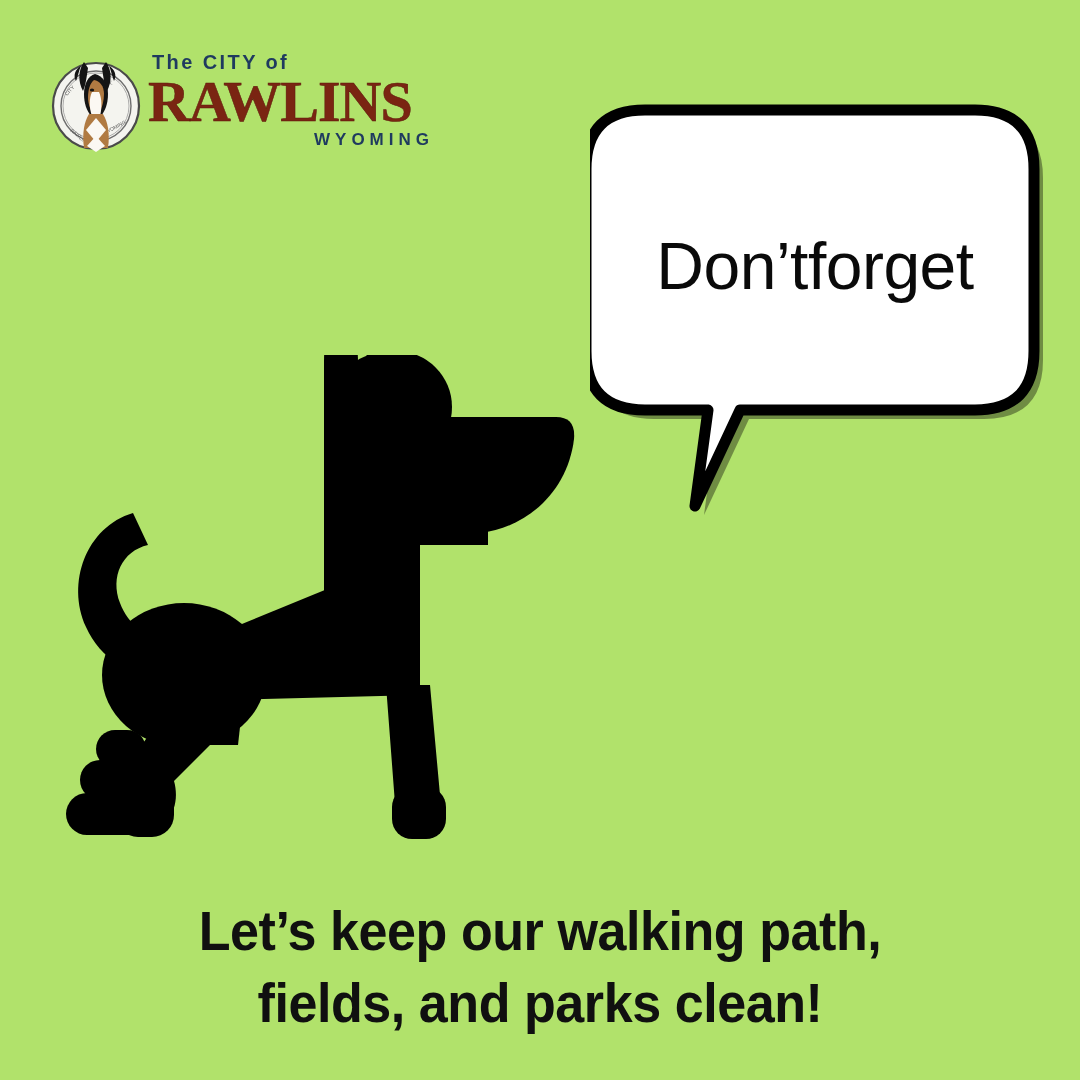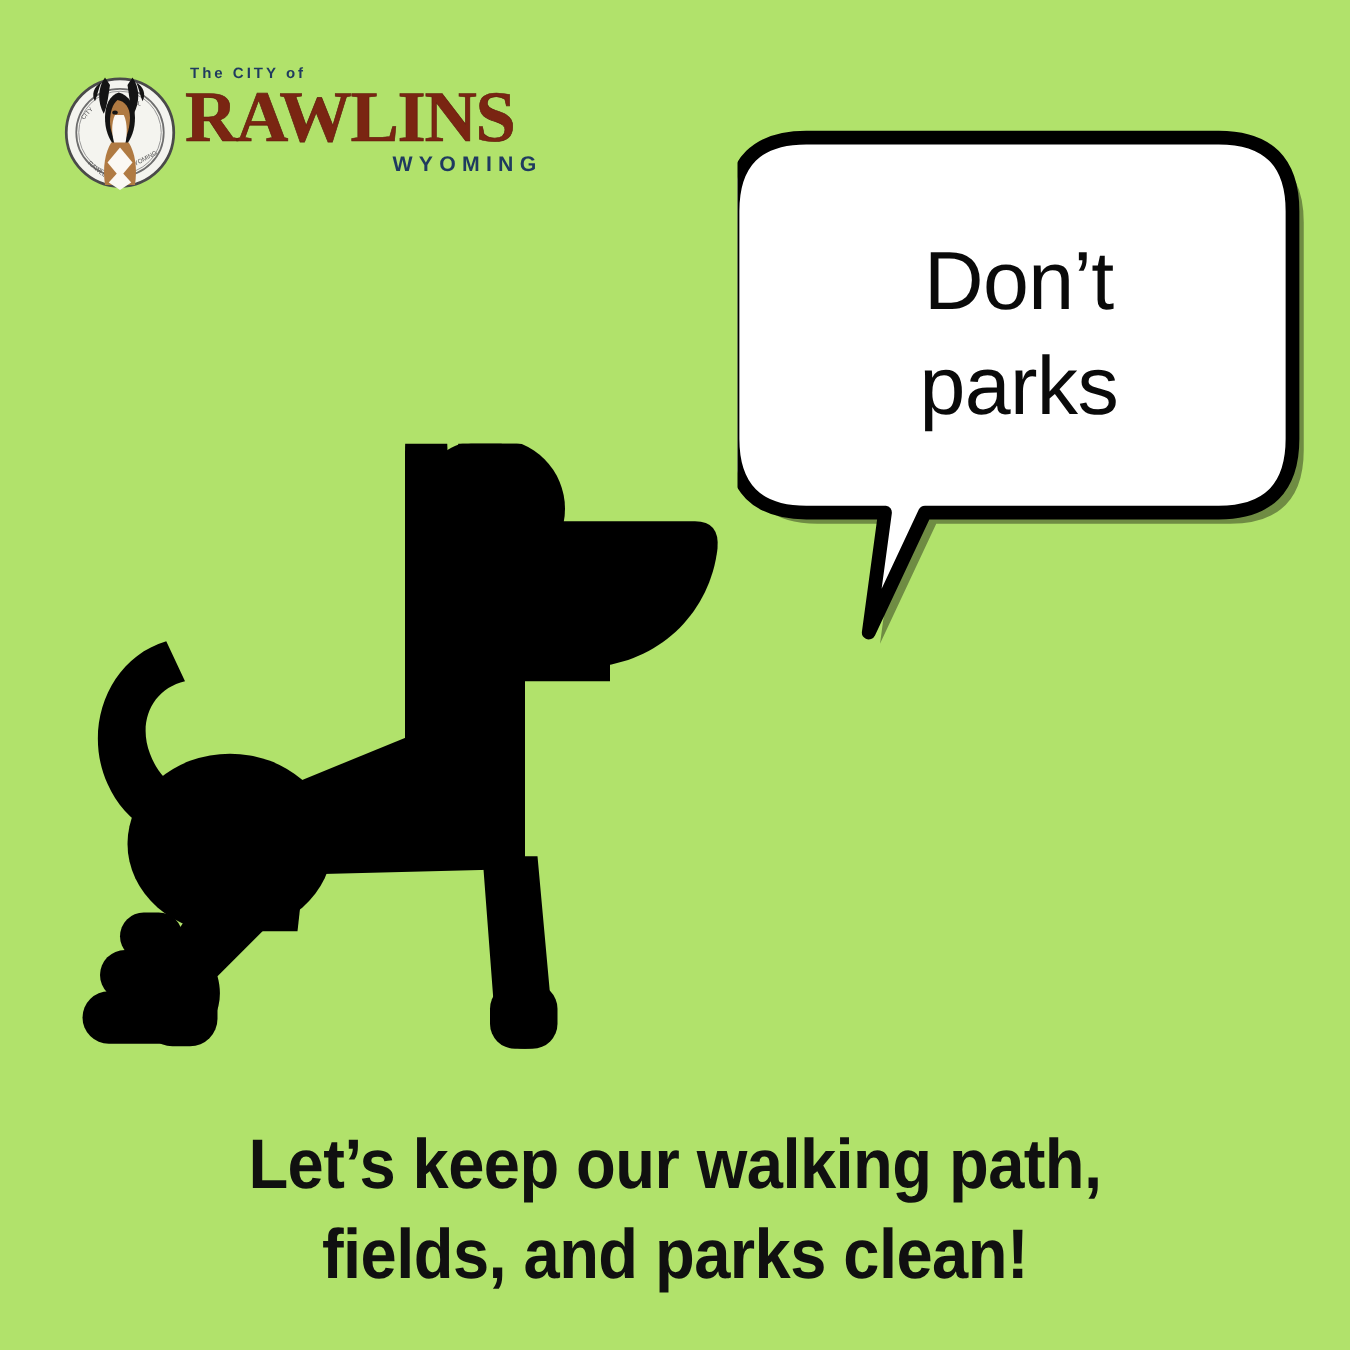--- a/index.html
+++ b/index.html
@@ -24,21 +24,21 @@
   }
   #logo-seal {
     position:absolute; left:0; top:8px;
     width:96px; height:96px;
   }
   #logo-wordmark {
     position:absolute; left:100px; top:4px;
     width:290px; height:112px;
   }
   .logo-city {
-    font-size:12px; font-weight:bold;
+    font-size:20px; font-weight:bold;
     letter-spacing:2.4px;
     color:#1f3a5f;
     line-height:1;
     margin-left:4px;
   }
   .logo-rawlins {
     font-family:"Liberation Serif", serif;
     font-size:58px; font-weight:bold;
     letter-spacing:-1px;
     color:#7a2512;
@@ -59,21 +59,21 @@
   #speech-bubble-wrap {
     position:absolute;
     left:590px; top:96px;
     width:460px; height:430px;
   }
   #speech-bubble-svg { position:absolute; left:0; top:0; }
   #bubble-text {
     position:absolute;
     left:28px; top:30px;
     width:394px; height:280px;
-    display:flex; flex-direction:column;
+    display:flex; flex-direction:row;
     align-items:center; justify-content:center;
     text-align:left;
     font-size:66px;
     font-weight:400;
     line-height:1.28;
     color:#0a0a0a;
     letter-spacing:-0.5px;
   }
   #bubble-text > span { display:block; white-space:nowrap; }
 
@@ -152,21 +152,21 @@
 
       <g transform="translate(9,9)">
         <path d="M55 14 H385 Q444 14 444 73 V255 Q444 314 385 314 H150 L105 410 L118 314 H55 Q-4 314 -4 255 V73 Q-4 14 55 14 Z" fill="#6f8c43"></path>
       </g>
 
       <path d="M55 14 H385 Q444 14 444 73 V255 Q444 314 385 314 H150 L105 410 L118 314 H55 Q-4 314 -4 255 V73 Q-4 14 55 14 Z" fill="#ffffff" stroke="#000000" stroke-width="11" stroke-linejoin="round"></path>
     </svg>
 
     <div id="bubble-text">
       <span>Don’t</span>
-      <span>parks</span>
+      <span>forget</span>
     </div>
   </div>
 
   <svg id="dog-svg" viewBox="0 0 560 490" aria-hidden="true">
 
     <g>
       <rect x="18" y="438" width="105" height="42" rx="21" fill="#000"></rect>
       <rect x="32" y="405" width="78" height="40" rx="20" fill="#000"></rect>
       <rect x="48" y="375" width="50" height="38" rx="19" fill="#000"></rect>
     </g>

